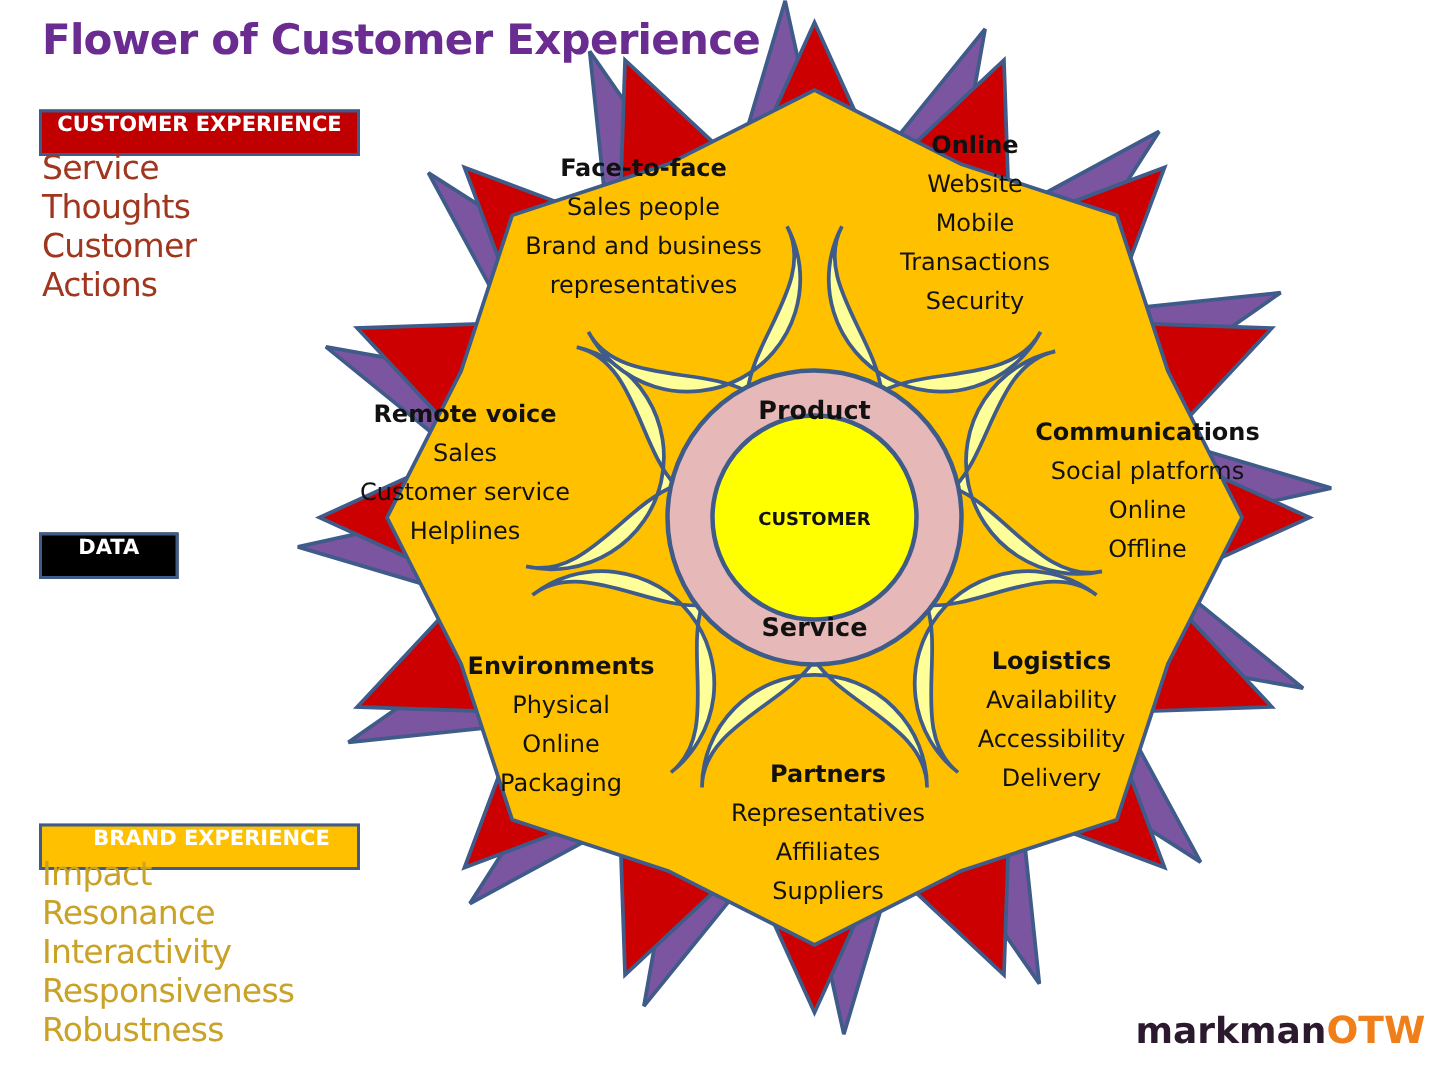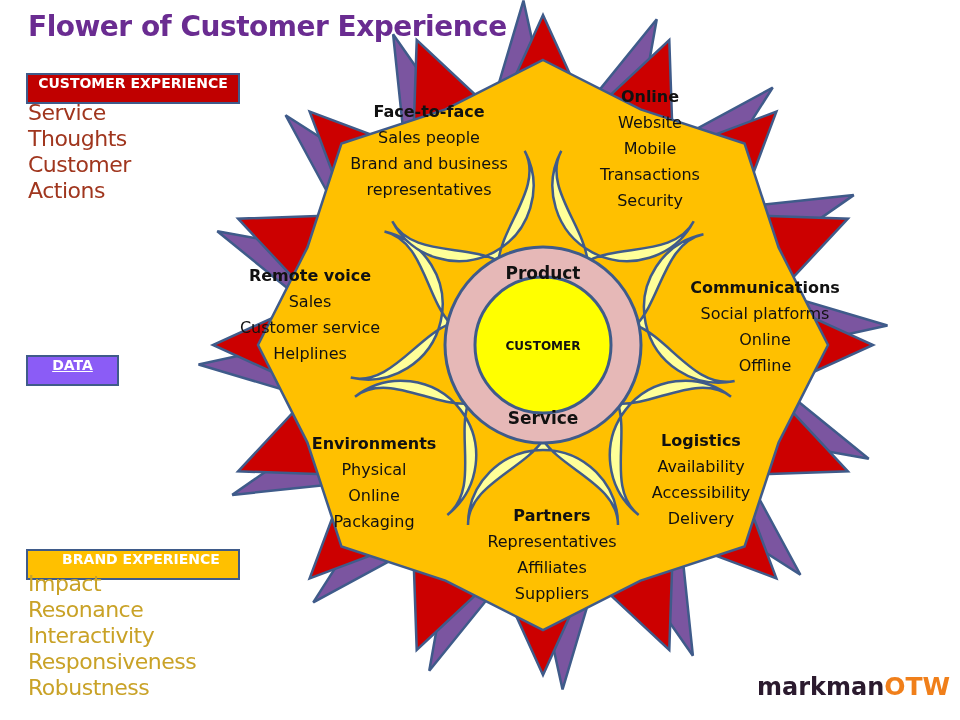--- a/index.html
+++ b/index.html
@@ -1,20 +1,20 @@
 <!DOCTYPE html>
 <html><head>
 <meta charset="utf-8">
 <style>
   html, body { margin:0; padding:0; background:#ffffff; }
   body { width:960px; height:720px; position:relative; overflow:hidden; font-family:"Liberation Sans", sans-serif; }
   .title { position:absolute; left:28px; top:10px; font-size:28px; font-weight:bold; color:#6a2c91; font-family:"DejaVu Sans", sans-serif; letter-spacing:-0.5px; }
   .tag { position:absolute; left:26px; height:31px; box-sizing:border-box; border:2px solid #3f5b8a; color:#ffffff; font-weight:bold; font-size:14px; line-height:16px; text-align:center; font-family:"DejaVu Sans", sans-serif; }
   .tag-cx { top:73px; width:214px; background:#c00000; }
-  .tag-data { top:355px; width:93px; background:#8b5cf6;text-decoration:underline; }
+  .tag-data { top:355px; width:93px; background:#000000; }
   .tag-brand { top:549px; width:214px; background:#ffc000;padding-left:16px; }
   .list { position:absolute; left:28px; font-size:22px; line-height:26px; font-family:"DejaVu Sans", sans-serif; }
   .list div { white-space:nowrap; letter-spacing:-0.5px; }
   .list-cx { top:100px; color:#a0361e; }
   .list-brand { top:571px; color:#c9a227; }
   svg.flower { position:absolute; left:0; top:0; }
   .petal-text { text-anchor:middle; font-family:"DejaVu Sans", sans-serif; fill:#111; }
   .petal-title { font-weight:bold; font-size:16px; }
   .petal-item { font-size:16px; }
   .logo { position:absolute; left:757px; top:672px; font-size:24px; font-weight:bold; font-family:"DejaVu Sans", sans-serif; color:#2b1a2e; }

